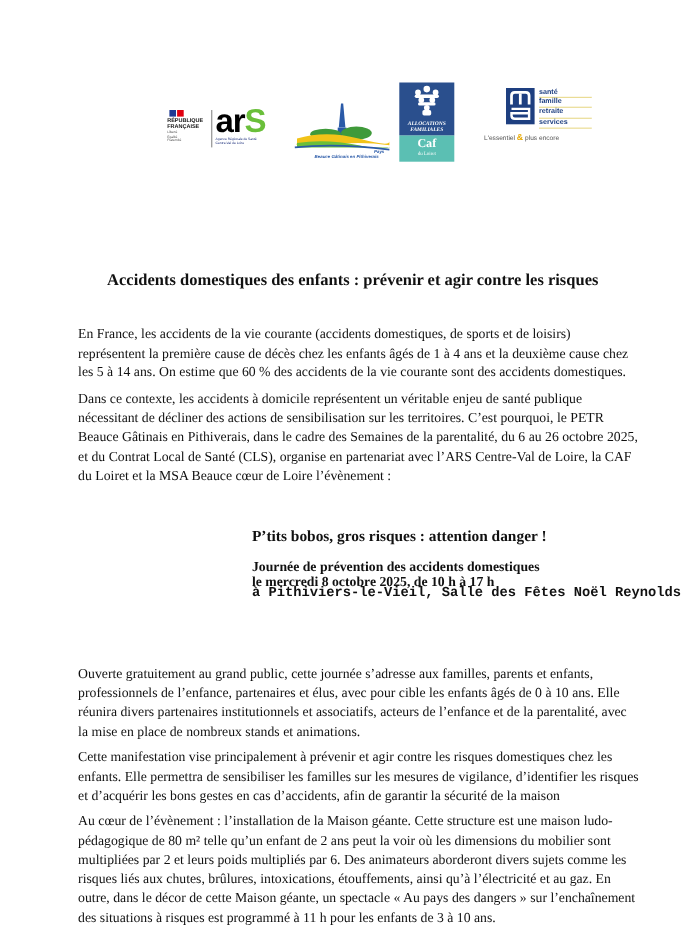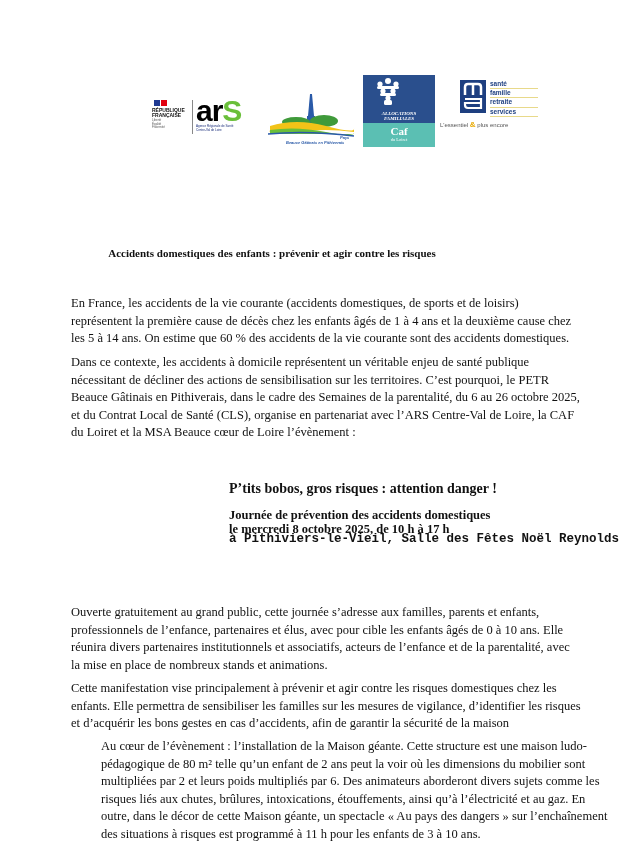--- a/index.html
+++ b/index.html
@@ -13,47 +13,47 @@
   .rf-flag span { display:block; width:6px; height:6px; }
   .rf-text { font-family: "Liberation Sans", sans-serif; font-size: 5px; font-weight: bold; line-height: 5px; color:#111; margin-top:2px; }
   .rf-motto { font-family: "Liberation Sans", sans-serif; font-size: 3px; line-height: 3.5px; color:#555; margin-top:1px; }
   .rf-sep { left: 192px; top: 100px; width: 1px; height: 34px; background: #888; }
   .logo-ars { left: 196px; top: 98px; width: 56px; height: 36px; }
   .ars-word { font-family: "Liberation Sans", sans-serif; font-weight: bold; font-size: 30px; line-height: 26px; letter-spacing: -1px; }
   .ars-sub { font-family: "Liberation Sans", sans-serif; font-size: 3px; line-height: 4px; color: #1a2d7a; }
 
   .logo-pays { left: 266px; top: 92px; width: 90px; height: 55px; }
 
-  .logo-caf { left: 363px; top: 75px; width: 72px; height: 72px; }
+  .logo-caf { left: 363px; top: 75px; width: 50px; height: 72px; }
   .caf-top { height: 48px; background: #2a4f8d; position: relative; }
   .caf-alloc { font-family: "Liberation Serif", serif; font-style: italic; font-weight: bold; font-size: 5px; line-height: 5px; color: #fff; text-align: center; position:absolute; left:0; right:0; top:36px; }
   .caf-bottom { height: 24px; background: #5bbfb3; text-align:center; }
   .caf-name { font-family: "Liberation Serif", serif; font-weight: bold; color:#fff; font-size: 11px; line-height: 12px; padding-top: 2px; }
   .caf-dept { font-family: "Liberation Serif", serif; color:#fff; font-size: 4.5px; line-height: 6px; }
 
   .logo-msa { left: 440px; top: 78px; width: 110px; height: 60px; }
   .msa-box { position:absolute; left:20px; top:2px; width:26px; height:33px; background:#1e3f80; }
   .msa-lines { position:absolute; left:50px; top:2px; width:48px; }
   .msa-line { font-family: "Liberation Sans", sans-serif; font-weight:bold; font-size:6.5px; line-height:8.2px; color:#1e3f80; border-bottom: 0.6px solid #e8d98a; }
   .msa-tag { position:absolute; left:0; top:42px; font-family: "Liberation Sans", sans-serif; font-size:6px; color:#555; white-space:nowrap; }
   .msa-amp { color:#e8a900; font-weight:bold; font-size:8px; }
 
   
-  .title { left: 0; width: 544px; top: 247px; text-align: center; font-weight: bold; font-size: 11px; }
+  .title { left: 0; width: 544px; top: 247px; text-align: right; font-weight: bold; font-size: 15px; }
   .para { left: 71px; width: 510px; font-size: 12.5px; line-height: 17.5px; }
   .p1 { top: 295px; }
   .p2 { top: 354px; }
   .event { left: 229px; font-weight: bold; font-size: 12.5px; }
   .ev-title { top: 481px; font-size: 14px; }
   .ev-l1 { top: 508px; }
   .ev-l2 { top: 522px; }
   .ev-l3 { top: 532px; font-family: Liberation Mono, monospace; }
   .p3 { top: 604px; }
   .p4 { top: 680px; }
-  .p5 { top: 738px; margin-left: 30px; }
+  .p5 { top: 738px; }
   .para p { margin: 0; }
 </style>
 </head>
 <body>
 
 <div class="abs logo-rf">
   <div class="rf-flag">
     <span style="background:#1f3a93"></span>
       <span style="background:#e1000f"></span>
   </div>

